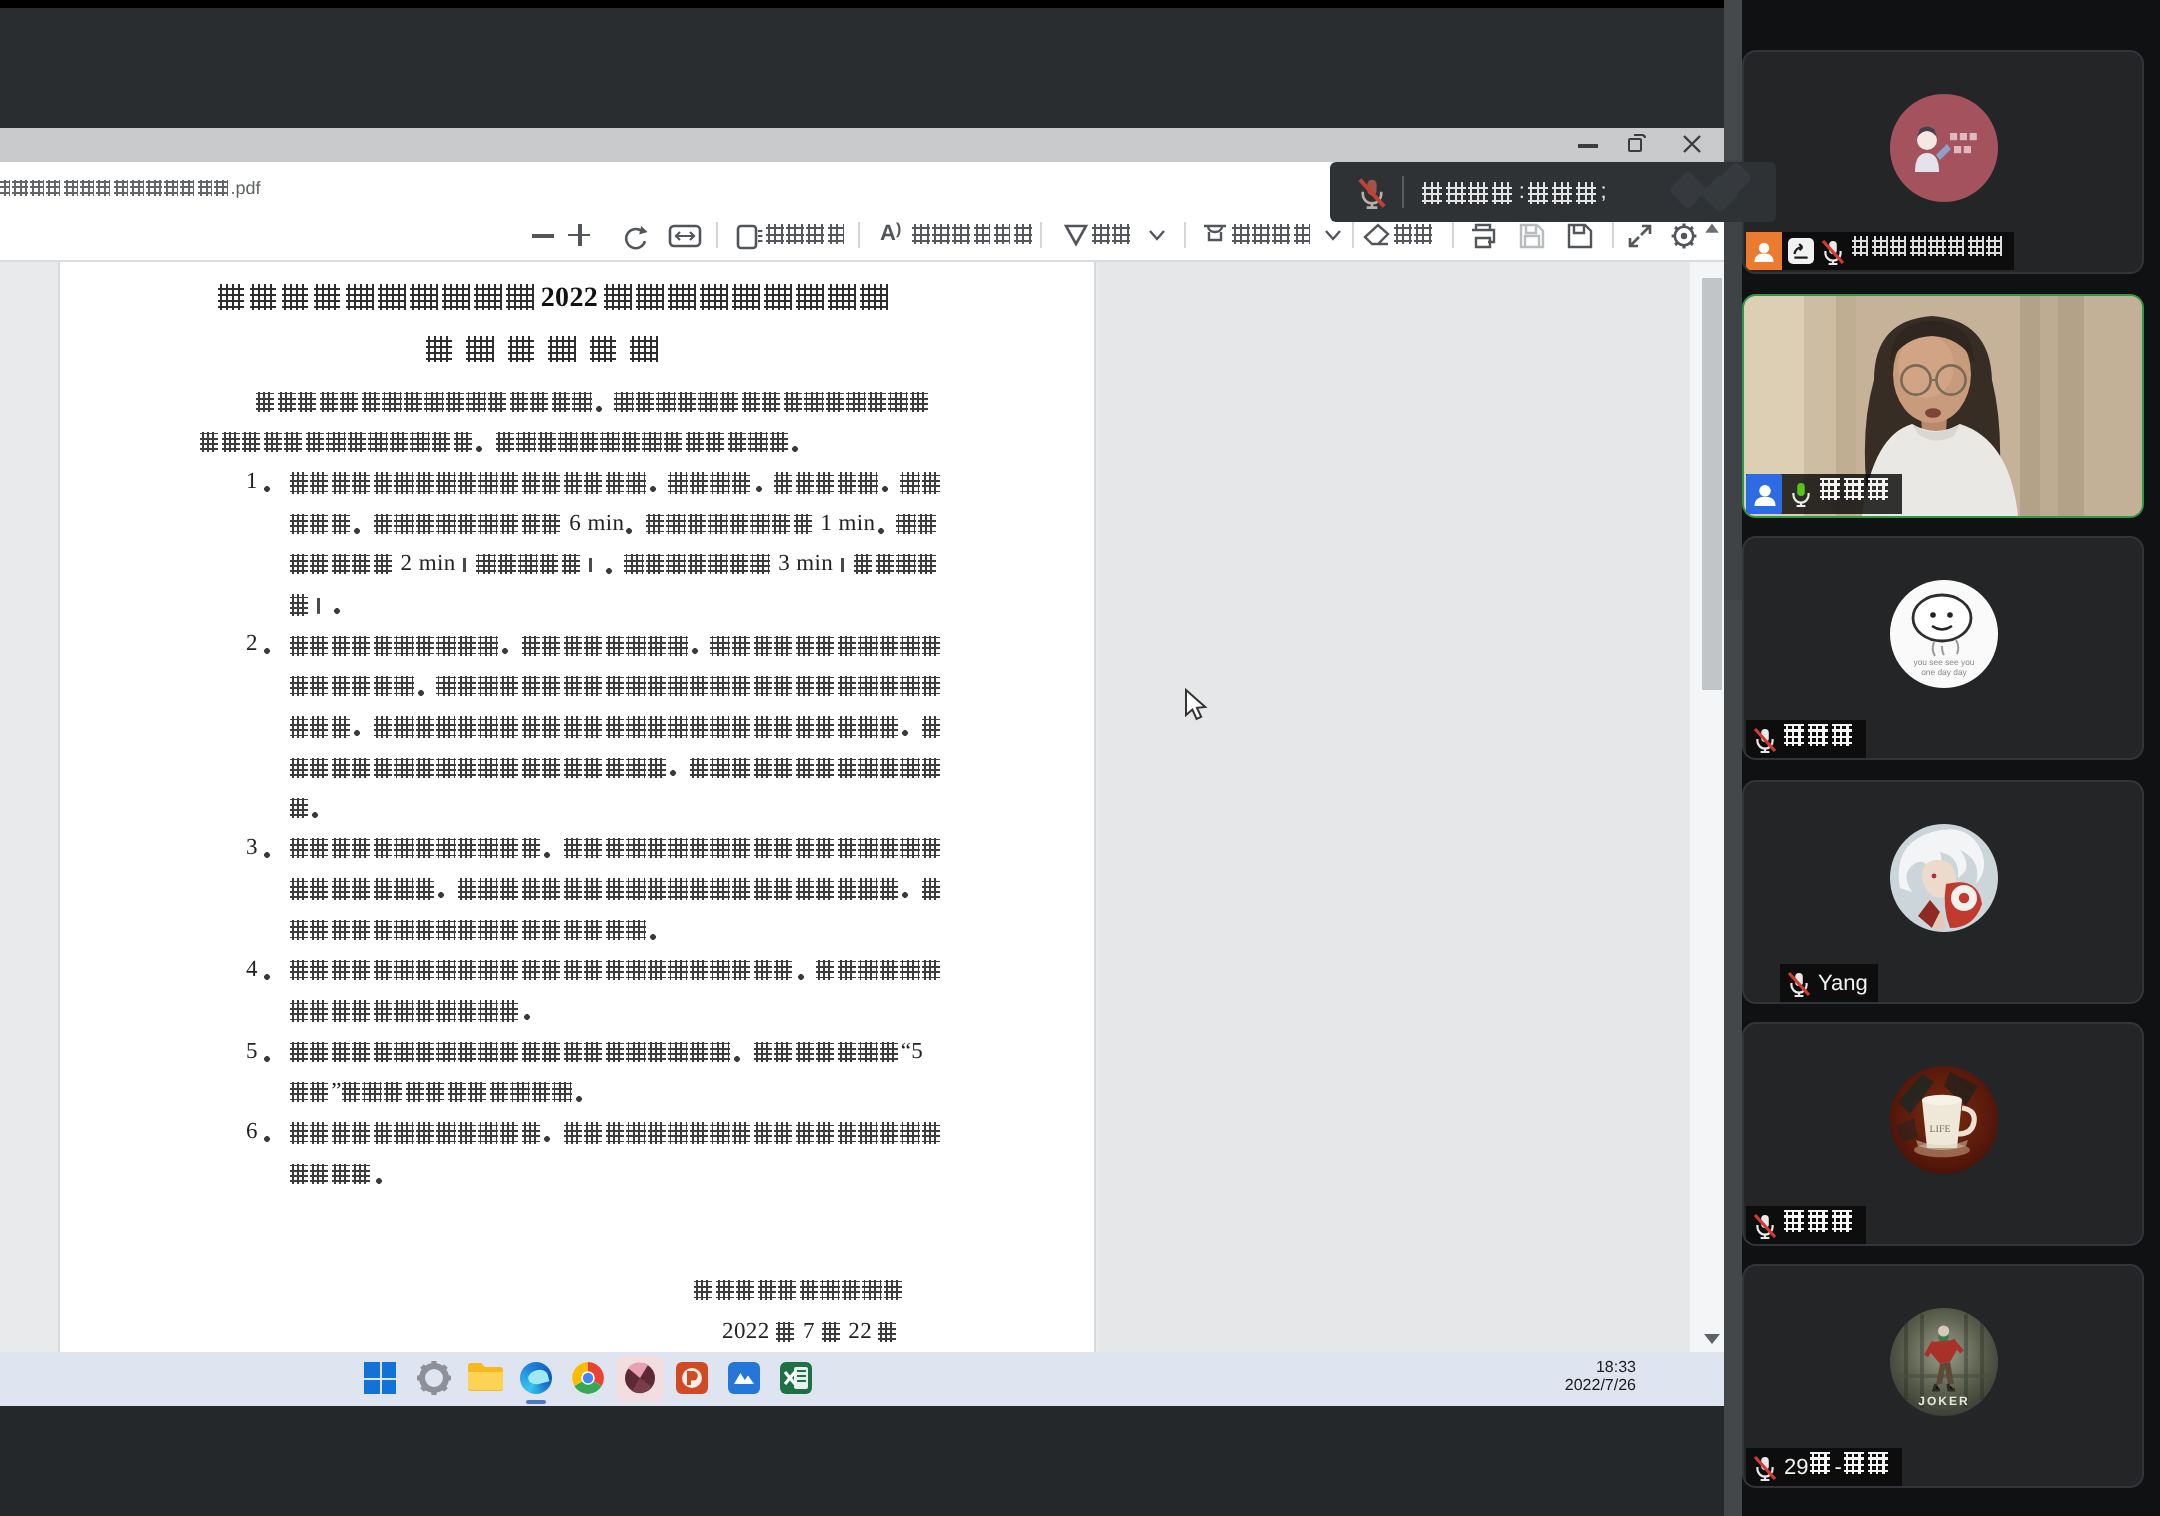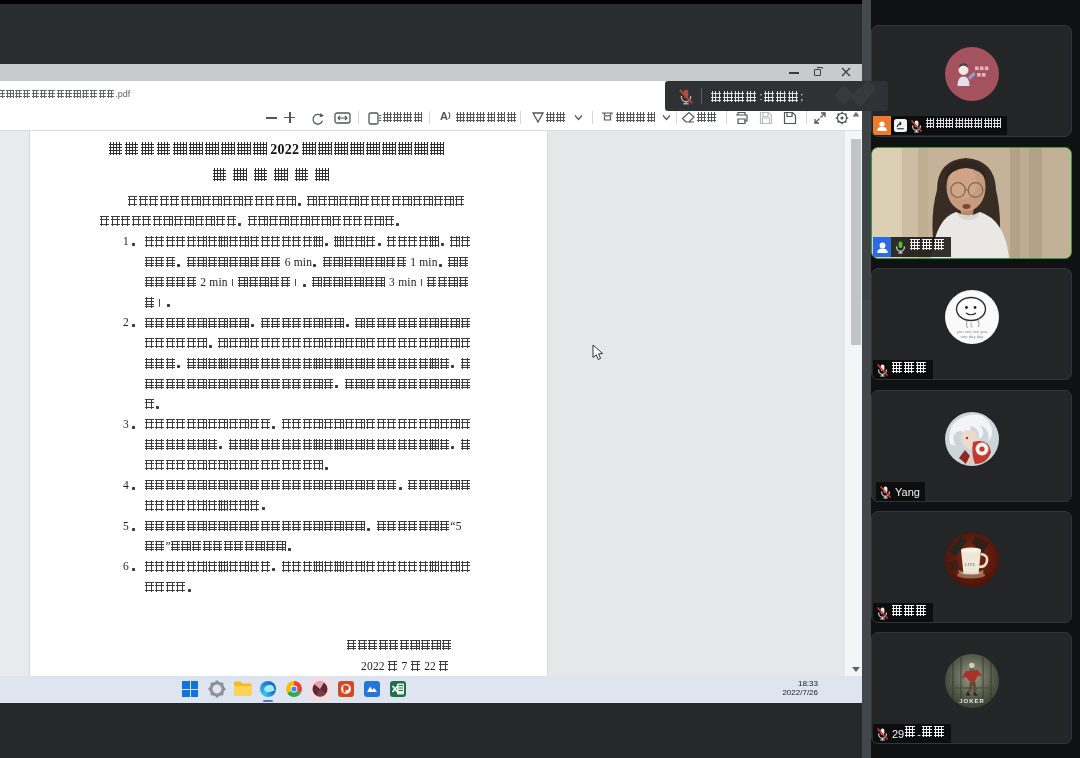--- a/index.html
+++ b/index.html
@@ -320,21 +320,21 @@
       <circle cx="27" cy="27" r="27" fill="#ccd6da"></circle>
       <path d="M5 32 Q1 10 21 4 Q38 -1 45 12 Q50 22 43 30 Q46 18 35 13 Q42 22 34 27 Q35 16 25 14 Q28 24 20 27 Q19 16 12 20 Q5 25 11 34 Z" fill="#f2f4f6"></path>
       <path d="M16 26 Q16 18 24 18 Q32 18 33 27 Q33 36 25 37 Q17 36 16 26 Z" fill="#ecdacd"></path>
       <circle cx="22" cy="26" r="1.2" fill="#a33"></circle>
       <path d="M28 30 Q44 26 46 40 Q42 52 30 52 Q26 42 28 30 Z" fill="#c2392e"></path>
       <circle cx="37" cy="37" r="6.5" fill="#f4f2ee"></circle>
       <circle cx="37" cy="37" r="2.6" fill="#c2392e"></circle>
       <path d="M20 38 L25 44 L21 52 L14 46 Z" fill="#8d2a22"></path>
       <path d="M25 44 Q28 48 27 53 L21 52 Z" fill="#e4c9b8"></path>
     </svg>
-    <div class="lbl" style="left:4px;top:91px;height:19px">
+    <div class="lbl" style="left:18px;top:91px;height:19px">
       <svg width="13" height="14" style="margin:0 3px 0 3px" viewBox="0 0 13 14">
         <rect x="4.6" y="1.5" width="3.8" height="6.5" rx="1.9" fill="#e8e8e8"></rect>
         <path d="M2.7 6.5 v1 a3.8 3.8 0 0 0 7.6 0 v-1" fill="none" stroke="#e8e8e8" stroke-width="1.1"></path>
         <path d="M6.5 11.3 V13 M4.3 13 h4.4" stroke="#e8e8e8" stroke-width="1.1"></path>
         <path d="M1.5 1.5 L11.5 12.5" stroke="#d33a30" stroke-width="1.6"></path>
       </svg>
       <em style="margin-top:1px">Yang</em>
       <span style="width:5px"></span>
     </div>
   </div>

